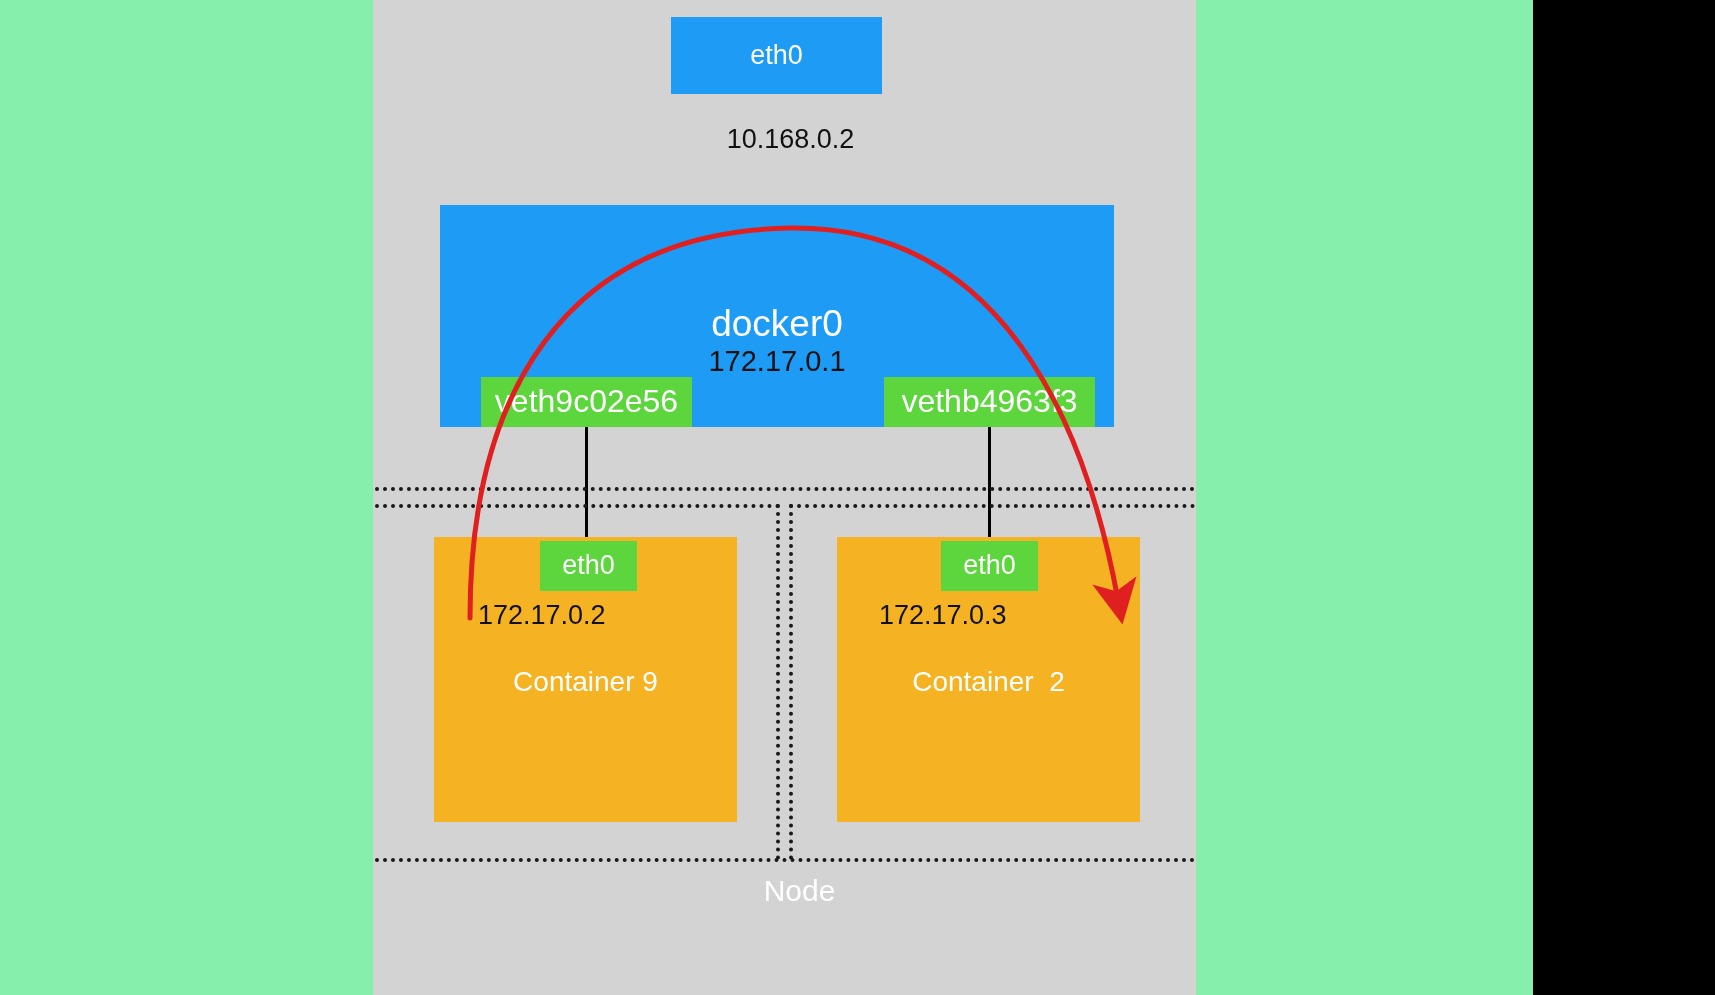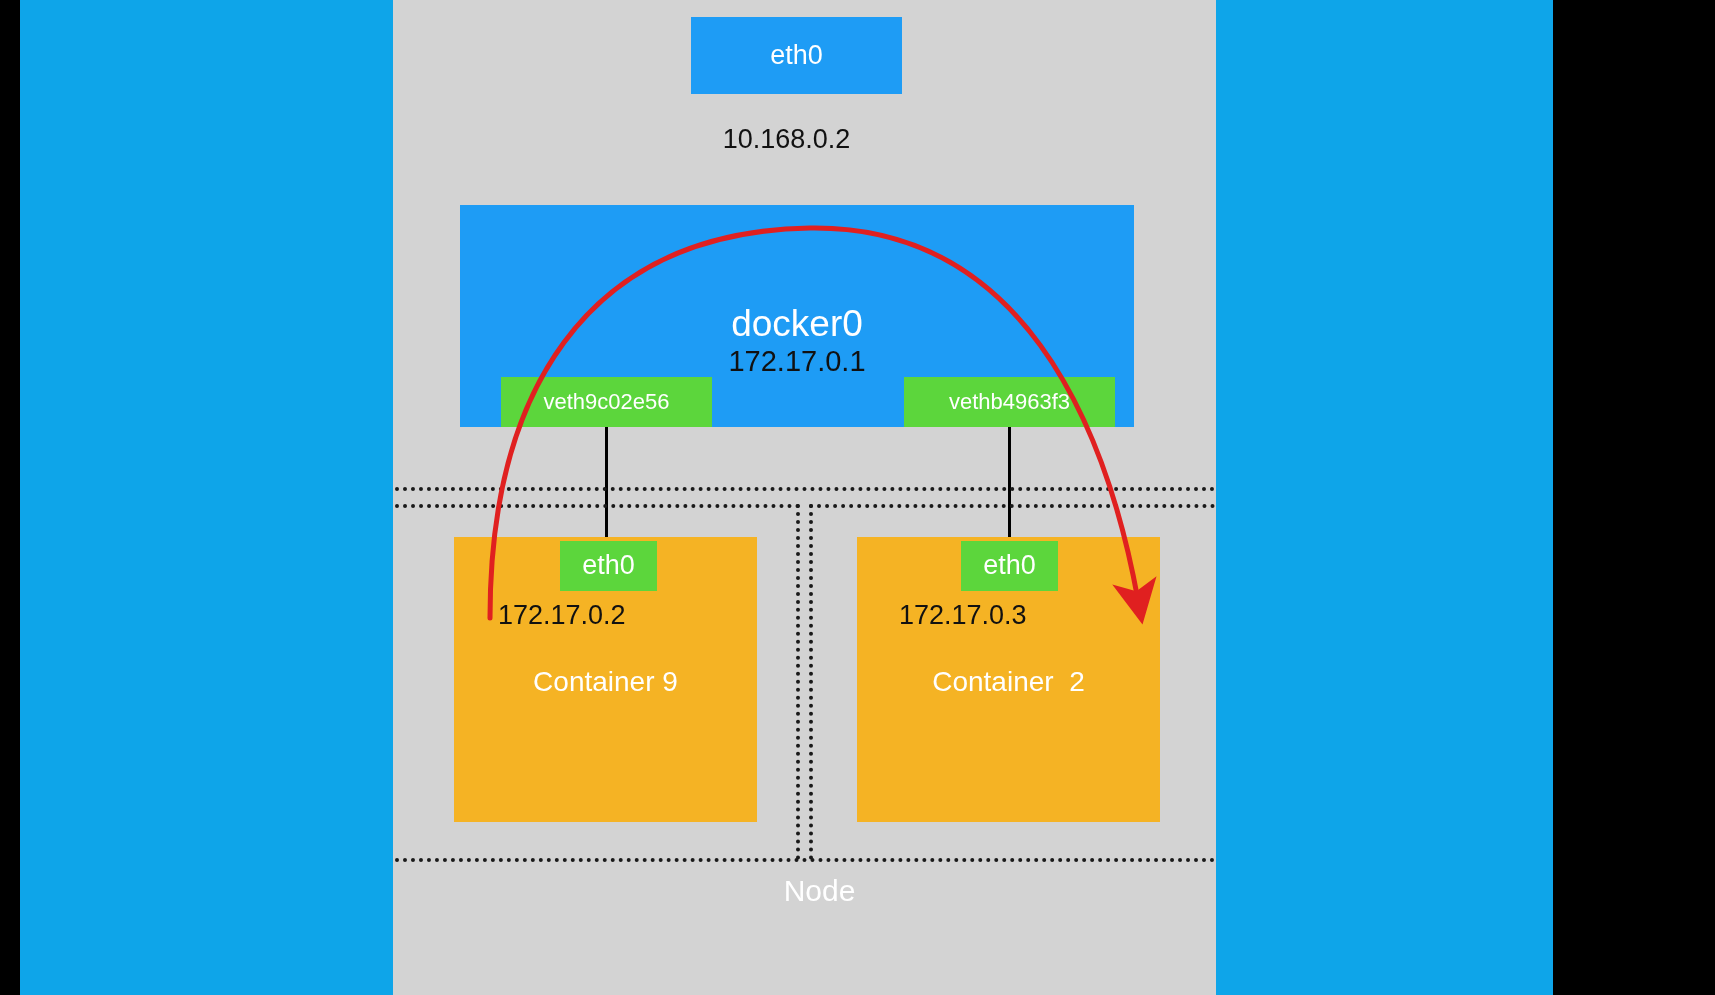--- a/index.html
+++ b/index.html
@@ -10,22 +10,21 @@
   body {
     width: 1715px;
     height: 995px;
     font-family: "Liberation Sans", sans-serif;
     overflow: hidden;
   }
   #stage {
     position: relative;
     width: 1533px;
     height: 995px;
-    background: #0ea5e9;
-    margin-left: 20px;
+    background: #86efac;
   }
   
   #node-panel {
     position: absolute;
     left: 373px;
     top: 0px;
     width: 823px;
     height: 995px;
     background: #d3d3d3;
   }
@@ -49,21 +48,21 @@
     white-space: pre;
   }
   .label-black {
     color: #111111;
     font-size: 27px;
     line-height: 1.15;
     white-space: pre;
   }
   .label-sm-white {
     color: #ffffff;
-    font-size: 22px;
+    font-size: 32px;
     line-height: 1.1;
     white-space: pre;
   }
 
   
   #host-eth0 {
     left: 671px; top: 17px; width: 211px; height: 77px;
     justify-content: center;
   }
   #host-ip {
@@ -185,21 +184,21 @@
 </head>
 <body>
 
 <div id="stage">
 
   <div id="node-panel">
 
     <div class="box blue-box" id="host-eth0" style="left:298px; top:17px;">
       <span class="label-white">eth0</span>
     </div>
-    <div id="host-ip" class="label-black" style="left:288px; top:124px;">10.168.0.2</div>
+    <div id="host-ip" class="label-black" style="left:312px; top:124px;">10.168.0.2</div>
 
     <div class="box blue-box" id="docker0-box" style="left:67px; top:205px;"></div>
     <div id="docker0-text" style="left:67px; top:303px;">
       <span id="docker0-name">docker0</span>
       <span id="docker0-ip">172.17.0.1</span>
     </div>
 
     <div class="box green-box" id="veth-left" style="left:108px; top:377px;">
       <span class="label-sm-white">veth9c02e56</span>
     </div>

